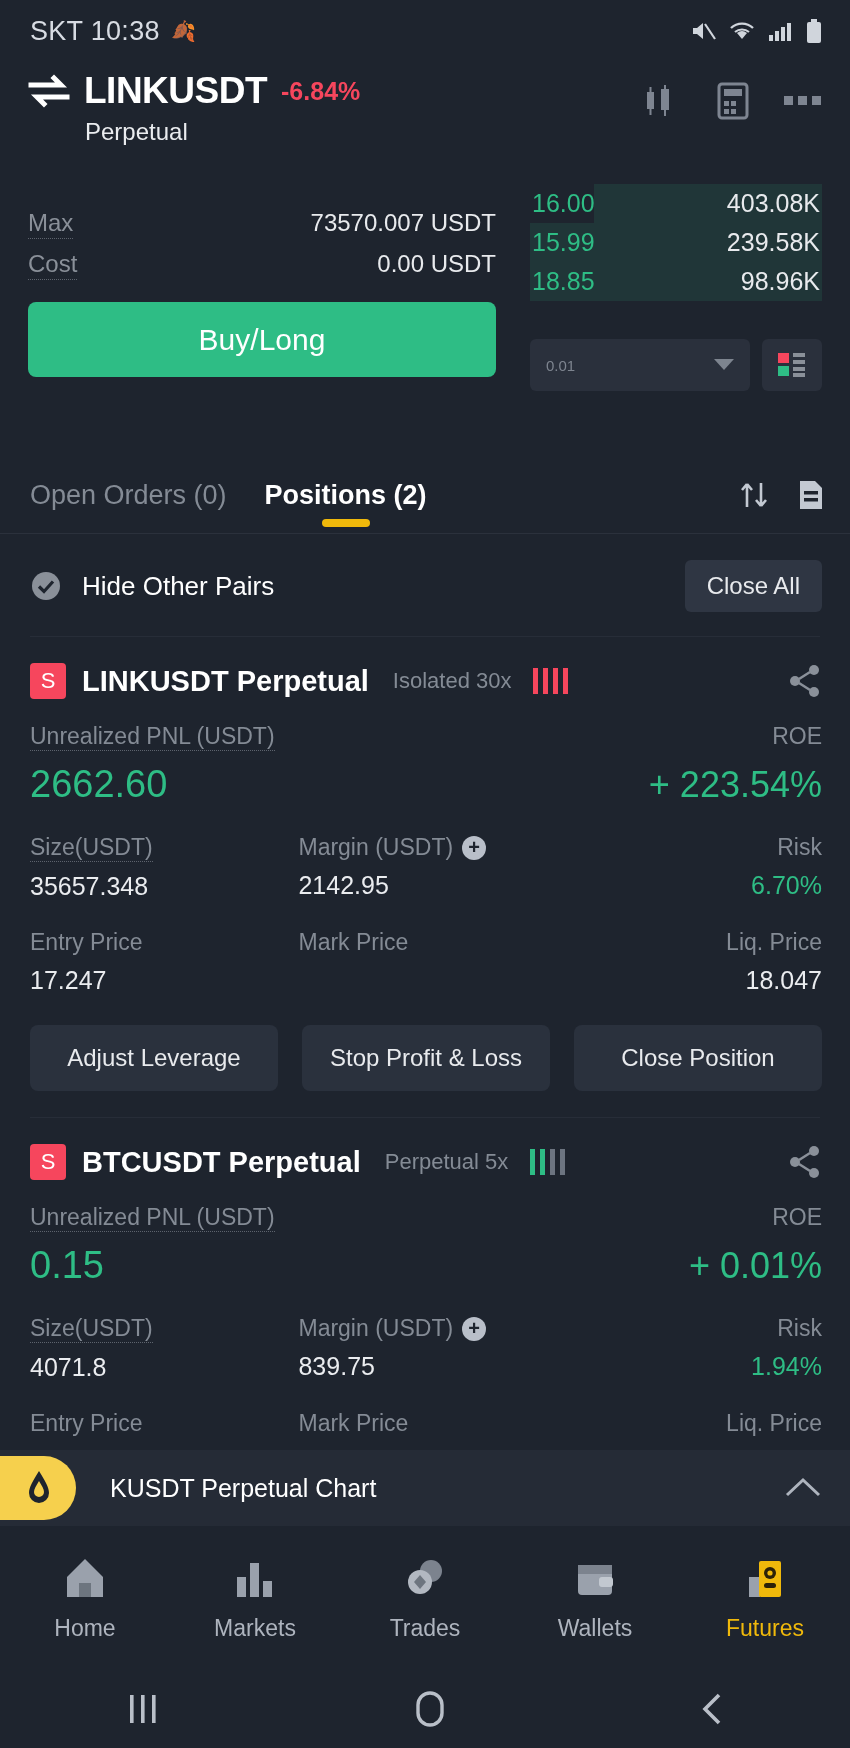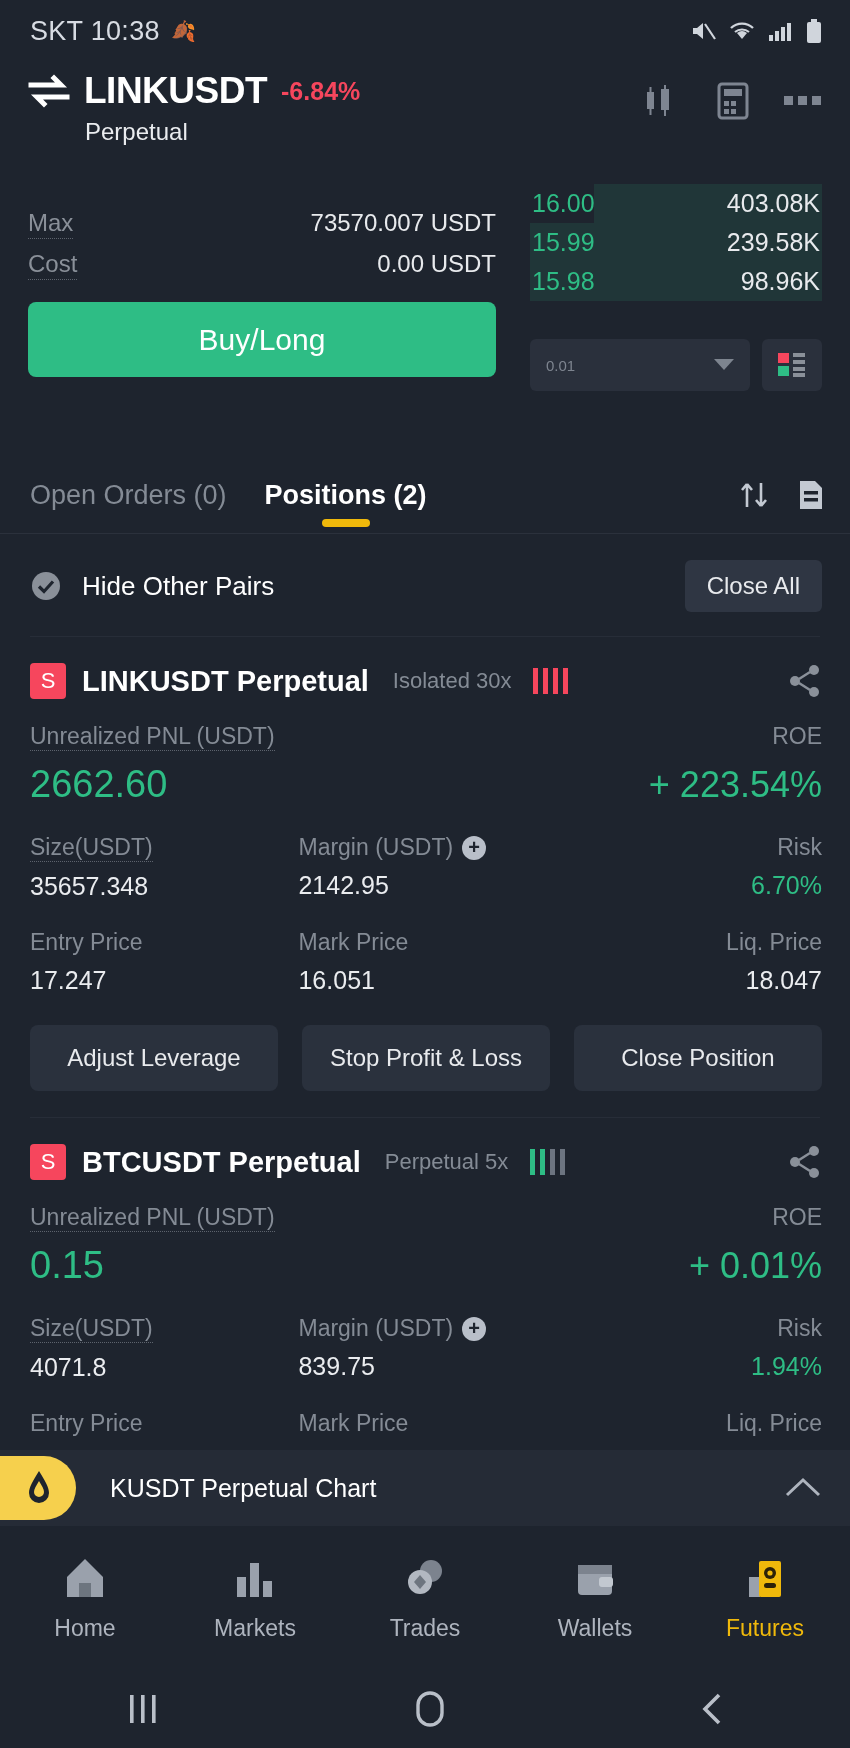--- a/index.html
+++ b/index.html
@@ -202,21 +202,21 @@
         <span class="ob-price">16.00</span>
         <span class="ob-amt">403.08K</span>
       </div>
       <div class="ob-row">
         <div class="ob-depth" style="width:100%"></div>
         <span class="ob-price">15.99</span>
         <span class="ob-amt">239.58K</span>
       </div>
       <div class="ob-row">
         <div class="ob-depth" style="width:100%"></div>
-        <span class="ob-price">15.98</span>
+        <span class="ob-price">18.85</span>
         <span class="ob-amt">98.96K</span>
       </div>
       <div class="ob-controls">
         <div class="ob-select">
           <span>0.01</span>
           <svg width="20" height="12" viewBox="0 0 20 12">
               <path d="M0 0h20l-10 11z" fill="#7d848f"></path>
             </svg>
         </div>
         <div class="ob-layout-btn">
@@ -314,21 +314,20 @@
         </div>
       </div>
 
       <div class="grid3">
         <div class="g-col">
           <span class="g-label">Entry Price</span>
           <div class="g-val">17.247</div>
         </div>
         <div class="g-col c2">
           <span class="g-label">Mark Price</span>
-          <div class="g-val">16.051</div>
         </div>
         <div class="g-col c3">
           <span class="g-label">Liq. Price</span>
           <div class="g-val">18.047</div>
         </div>
       </div>
 
       <div class="btn-row">
         <div class="act-btn">Adjust Leverage</div>
         <div class="act-btn">Stop Profit &amp; Loss</div>

